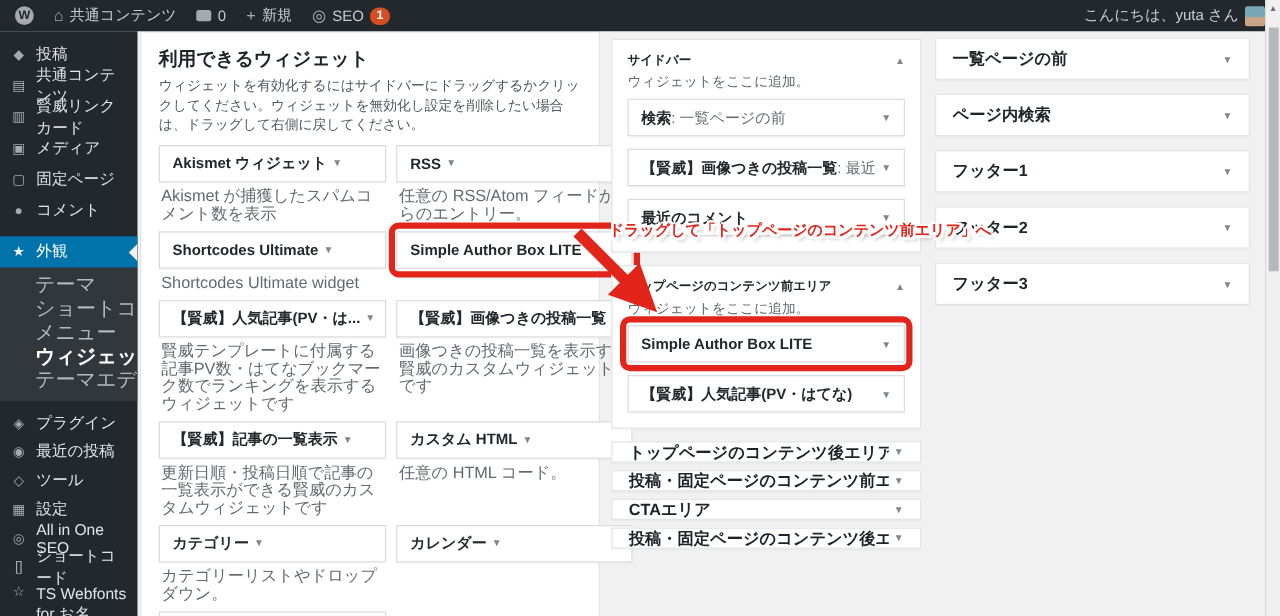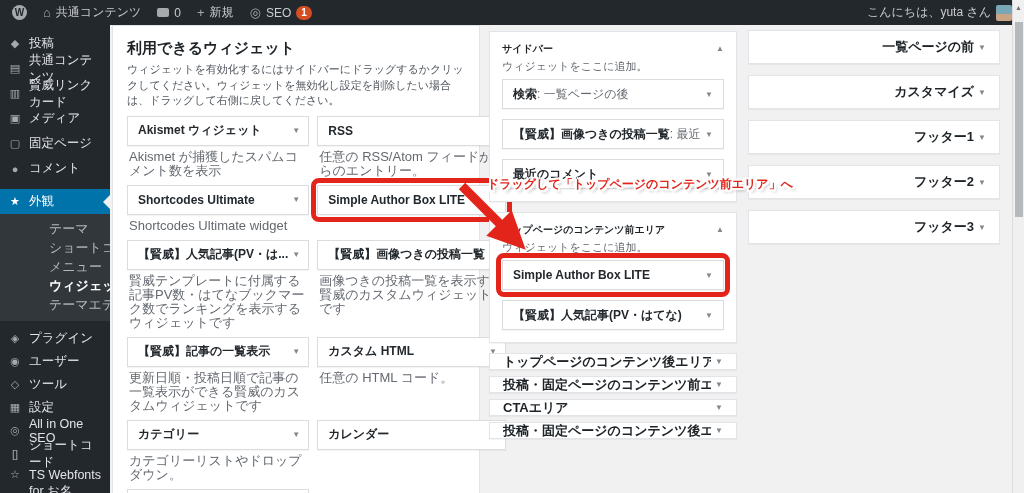--- a/index.html
+++ b/index.html
@@ -31,33 +31,33 @@
   .menu-item { height:25px; display:flex; align-items:center; gap:7px; padding:0 8px;
     cursor:pointer; color:#e2e4e7; }
   .menu-item.lower { height:23px; }
   .menu-item.multiline { height:auto; padding:3px 8px; line-height:1.25; align-items:flex-start; }
   .mi-icon { width:14px; flex:none; text-align:center; color:#a7aaad; font-size:11px; }
   .active-item { background:#0073aa; color:#fff; position:relative; margin-top:8px; }
   .active-item .mi-icon { color:#fff; }
   .active-item::after { content:""; position:absolute; right:0; top:50%; margin-top:-7px;
     border:7px solid transparent; border-right-color:#f1f1f1; }
   .submenu { background:#32373c; padding:5px 0 7px; }
-  .sub-item { height:19px; line-height:19px; padding:0 6px 0 28px; color:#b4b9be; font-size:13px;
-    cursor:pointer; white-space:nowrap;margin-left:21px; }
+  .sub-item { height:19px; line-height:19px; padding:0 6px 0 28px; color:#b4b9be; font-size:16px;
+    cursor:pointer; white-space:nowrap; }
   .sub-item.current { color:#fff; font-weight:bold; }
   .lower-group { margin-top:6px; }
 
   
   .available-card { position:absolute; left:112px; top:25px; width:368px; height:478px;
     background:#fff; border:1px solid #e2e4e7; z-index:1; padding:10px 12px 0 14px; }
   .avail-title { font-size:15px; font-weight:bold; color:#1d2327; line-height:20px; margin:2px 0 4px; }
   .avail-desc { font-size:11px; color:#50575e; line-height:15.5px; margin-bottom:7px; }
   .wgrid { display:grid; grid-template-columns:1fr 1fr; column-gap:8px; }
   .wbox { position:relative; border:1px solid #dcdcde; background:#fff; height:30px;
-    padding:0 8px 0 10px; display:flex; align-items:center; justify-content:space-between;
+    padding:0 8px 0 10px; display:flex; align-items:center; 
     box-shadow:0 1px 1px rgba(0,0,0,.04); cursor:pointer; }
   .wtitle { font-size:12px; font-weight:bold; color:#23282d; white-space:nowrap; overflow:hidden; }
   .chev { color:#82878c; font-size:8px; margin-left:4px; flex:none; }
   .wdesc { font-size:13px; color:#646970; line-height:14px; padding:4px 2px 7px; min-height:12px; }
 
   
   .mid-col { position:absolute; left:489px; top:31px; width:248px; z-index:2; }
   .right-col { position:absolute; left:748px; top:30px; width:252px; z-index:2; }
   .panel { background:#fff; border:1px solid #e2e4e7; box-shadow:0 1px 1px rgba(0,0,0,.04);
     margin-bottom:10px; padding:8px 12px 10px; }
@@ -67,21 +67,21 @@
   .pbar { position:relative; border:1px solid #dcdcde; background:#fff; height:30px; padding:0 10px;
     display:flex; align-items:center; justify-content:space-between; margin-bottom:10px;
     box-shadow:0 1px 1px rgba(0,0,0,.04); cursor:pointer; }
   .pbar.last { margin-bottom:2px; }
   .pbar-label { font-size:12px; color:#23282d; white-space:nowrap; overflow:hidden; }
   .pbar-label b { font-weight:bold; }
   .pbar-value { color:#646970; }
   .area-bar { background:#fff; border:1px solid #e2e4e7; height:17px; padding:0 13px;
     display:flex; align-items:center; justify-content:space-between; margin-bottom:6px;
     box-shadow:0 1px 1px rgba(0,0,0,.04); cursor:pointer; }
-  .right-col .area-bar { height:34px; margin-bottom:11px;justify-content:flex-end; }
+  .right-col .area-bar { height:34px; margin-bottom:11px; }
   .area-title { font-size:13px; font-weight:bold; color:#1d2327; white-space:nowrap; overflow:hidden; }
 
   
   .red-ring { position:absolute; left:-7px; right:-7px; top:-8px; bottom:-8px;
     border:5px solid #e2241b; border-radius:8px; pointer-events:none; z-index:10; }
   .red-arrow { position:absolute; left:452px; top:180px; z-index:25; pointer-events:none; }
   .annotation { position:absolute; left:487px; top:176px; z-index:26; font-size:12px;
     font-weight:bold; color:#e2241b; white-space:nowrap; pointer-events:none;
     text-shadow:-2px -2px 0 #fff, 2px -2px 0 #fff, -2px 2px 0 #fff, 2px 2px 0 #fff,
       0 -2px 0 #fff, 0 2px 0 #fff, -2px 0 0 #fff, 2px 0 0 #fff, 3px 3px 3px rgba(0,0,0,.3); }
@@ -161,21 +161,21 @@
     <div class="sub-item">テーマエディター</div>
   </div>
 
   <div class="lower-group">
     <div class="menu-item lower">
       <span class="mi-icon">◈</span>
       <span>プラグイン</span>
     </div>
     <div class="menu-item lower">
       <span class="mi-icon">◉</span>
-      <span>ユーザー</span>
+      <span>最近の投稿</span>
     </div>
     <div class="menu-item lower">
       <span class="mi-icon">◇</span>
       <span>ツール</span>
     </div>
     <div class="menu-item lower">
       <span class="mi-icon">▦</span>
       <span>設定</span>
     </div>
     <div class="menu-item lower">
@@ -285,21 +285,21 @@
 </div>
 
 <div class="mid-col">
   <div class="panel">
     <div class="panel-title-row">
       <span class="panel-title">サイドバー</span>
       <span class="chev">▲</span>
     </div>
     <div class="panel-hint">ウィジェットをここに追加。</div>
     <div class="pbar">
-      <span class="pbar-label"><b>検索</b><span class="pbar-value">: 一覧ページの後</span></span>
+      <span class="pbar-label"><b>検索</b><span class="pbar-value">: 一覧ページの前</span></span>
       <span class="chev">▼</span>
     </div>
     <div class="pbar">
       <span class="pbar-label"><b>【賢威】画像つきの投稿一覧</b><span class="pbar-value">: 最近の投稿</span></span>
       <span class="chev">▼</span>
     </div>
     <div class="pbar last">
       <span class="pbar-label"><b>最近のコメント</b><span class="pbar-value"></span></span>
       <span class="chev">▼</span>
     </div>
@@ -339,21 +339,21 @@
     <span class="chev">▼</span>
   </div>
 </div>
 
 <div class="right-col">
   <div class="area-bar">
     <span class="area-title">一覧ページの前</span>
     <span class="chev">▼</span>
   </div>
   <div class="area-bar">
-    <span class="area-title">カスタマイズ</span>
+    <span class="area-title">ページ内検索</span>
     <span class="chev">▼</span>
   </div>
   <div class="area-bar">
     <span class="area-title">フッター1</span>
     <span class="chev">▼</span>
   </div>
   <div class="area-bar">
     <span class="area-title">フッター2</span>
     <span class="chev">▼</span>
   </div>

